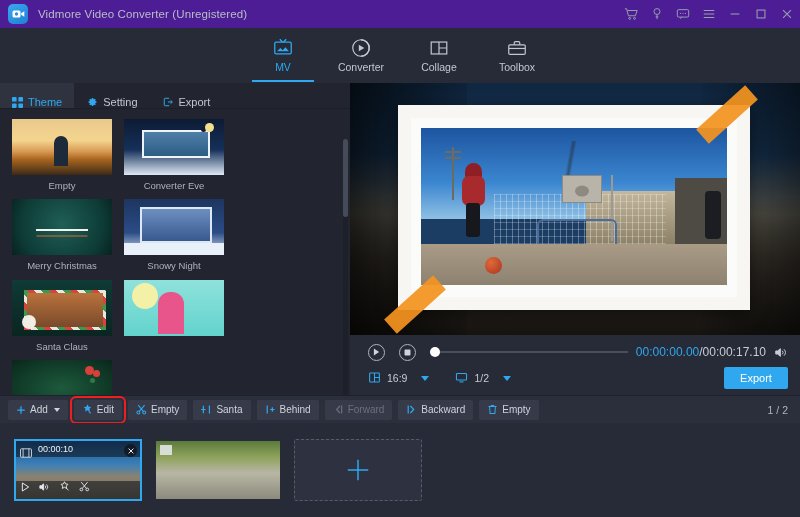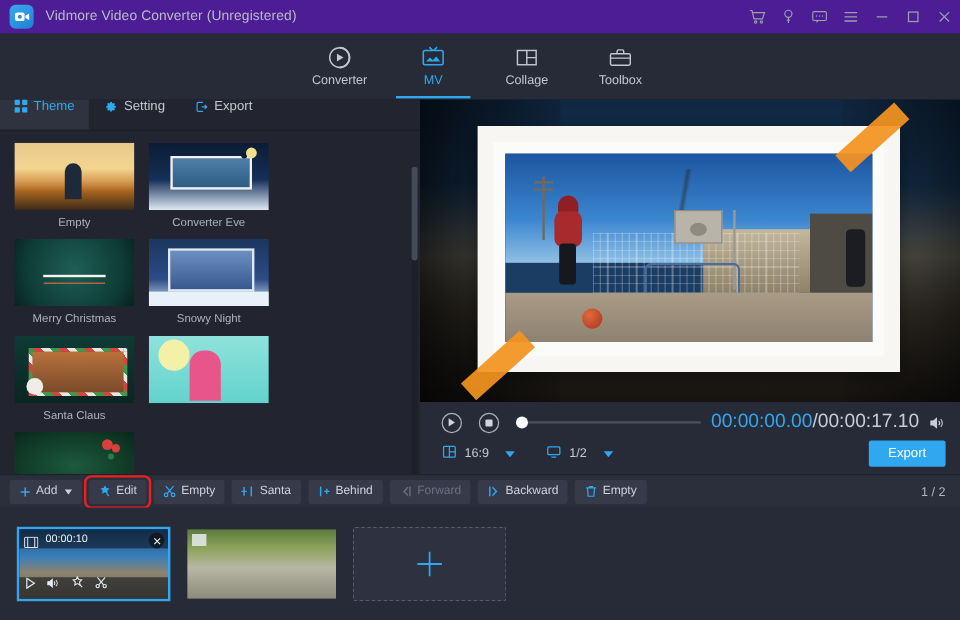--- a/index.html
+++ b/index.html
@@ -51,21 +51,21 @@
 
   
   .leftpanel{
     position:absolute;left:0;top:83px;width:350px;height:312px;background:#22252f;
   }
   .subtabs{
     height:26px;display:flex;align-items:stretch;background:#22252f;
     border-bottom:1px solid #1b1e26;
   }
   .subtab{
-    display:flex;align-items:flex-start;gap:5px;padding:0 12px;font-size:11px;color:#c2c6cf;cursor:default;
+    display:flex;align-items:flex-end;gap:5px;padding:0 12px;font-size:11px;color:#c2c6cf;cursor:default;
   }
   .subtab.active{background:#2f333f;color:#2fa8ef}
   .subtab svg{display:block}
 
   .themescroll{
     position:absolute;left:0;top:26px;width:350px;height:286px;overflow:hidden;background:#22252f;
   }
   .themegrid{
     display:flex;flex-wrap:wrap;gap:6px 8px;padding:8px 10px 0 10px;width:340px;
   }
@@ -172,21 +172,21 @@
   .playerbar{
     position:absolute;left:350px;top:335px;width:450px;height:60px;background:#272b38;
   }
   .pbrow1{position:absolute;left:0;top:6px;width:450px;height:22px;display:flex;align-items:center;}
   .ctrlbtn{width:17px;height:17px;border:1.4px solid #aeb3bf;border-radius:50%;
     display:flex;align-items:center;justify-content:center;margin-left:14px;flex:none;}
   .ctrlbtn:first-child{margin-left:18px;}
   .ctrlbtn svg{display:block}
   .track{position:relative;flex:1;height:2px;background:#4a4f5d;margin-left:14px;margin-right:8px;}
   .track .knob{position:absolute;left:0;top:-4px;width:10px;height:10px;border-radius:50%;background:#fff;}
-  .timecode{font-size:16px;font-family:"Liberation Sans",sans-serif;white-space:nowrap;}
+  .timecode{font-size:12px;font-family:"Liberation Sans",sans-serif;white-space:nowrap;}
   .timecode .cur{color:#2fa8ef}
   .timecode .tot{color:#c9ccd4}
   .volbtn{margin:0 12px 0 8px;color:#c9ccd4;display:flex;align-items:center;flex:none;}
 
   .pbrow2{position:absolute;left:0;top:30px;width:450px;height:26px;display:flex;align-items:center;}
   .ratio{display:flex;align-items:center;gap:6px;margin-left:18px;color:#c7cad2;font-size:10.5px;}
   .caret{width:0;height:0;border-left:4px solid transparent;border-right:4px solid transparent;border-top:5px solid #2fa8ef;margin-left:8px;}
   .screens{display:flex;align-items:center;gap:6px;margin-left:26px;color:#c7cad2;font-size:10.5px;}
   .exportbtn{
     margin-left:auto;margin-right:12px;width:64px;height:22px;background:#2fa8ef;color:#fff;
@@ -286,35 +286,35 @@
       </div>
       <div class="wi close">
         <svg width="14" height="14" viewBox="0 0 16 16" stroke="currentColor" stroke-width="1.2">
             <path d="M3.5 3.5l9 9M12.5 3.5l-9 9"></path>
           </svg>
       </div>
     </div>
   </div>
 
   <div class="mainnav">
+    <div class="navitem active">
+      <svg width="22" height="22" viewBox="0 0 24 24" fill="none" stroke="currentColor" stroke-width="1.4">
+        <rect x="3" y="5.5" width="18" height="13" rx="1.6"></rect>
+        <path d="M5.5 15.5l3.6-3.6 2.6 2.6 3-3.4 3.8 4.4z" fill="currentColor" stroke="none"></path>
+        <path d="M8.5 2.5l3 3M15.5 2.5l-3 3"></path>
+      </svg>
+      <span class="nlabel">MV</span>
+    </div>
     <div class="navitem">
       <svg width="22" height="22" viewBox="0 0 24 24" fill="none" stroke="currentColor" stroke-width="1.3">
         <circle cx="12" cy="12" r="9"></circle>
           <path d="M9.6 8.4l6 3.6-6 3.6z" fill="currentColor" stroke="none"></path>
         <path d="M12 3a9 9 0 0 1 0 18" stroke-width="1.6"></path>
       </svg>
       <span class="nlabel">Converter</span>
-    </div>
-    <div class="navitem active">
-      <svg width="22" height="22" viewBox="0 0 24 24" fill="none" stroke="currentColor" stroke-width="1.4">
-        <rect x="3" y="5.5" width="18" height="13" rx="1.6"></rect>
-        <path d="M5.5 15.5l3.6-3.6 2.6 2.6 3-3.4 3.8 4.4z" fill="currentColor" stroke="none"></path>
-        <path d="M8.5 2.5l3 3M15.5 2.5l-3 3"></path>
-      </svg>
-      <span class="nlabel">MV</span>
     </div>
     <div class="navitem">
       <svg width="22" height="22" viewBox="0 0 24 24" fill="none" stroke="currentColor" stroke-width="1.3">
         <rect x="3.5" y="5.5" width="17" height="13"></rect>
           <path d="M12 5.5v13M12 12h8.5"></path>
       </svg>
       <span class="nlabel">Collage</span>
     </div>
     <div class="navitem">
       <svg width="22" height="22" viewBox="0 0 24 24" fill="none" stroke="currentColor" stroke-width="1.3">

